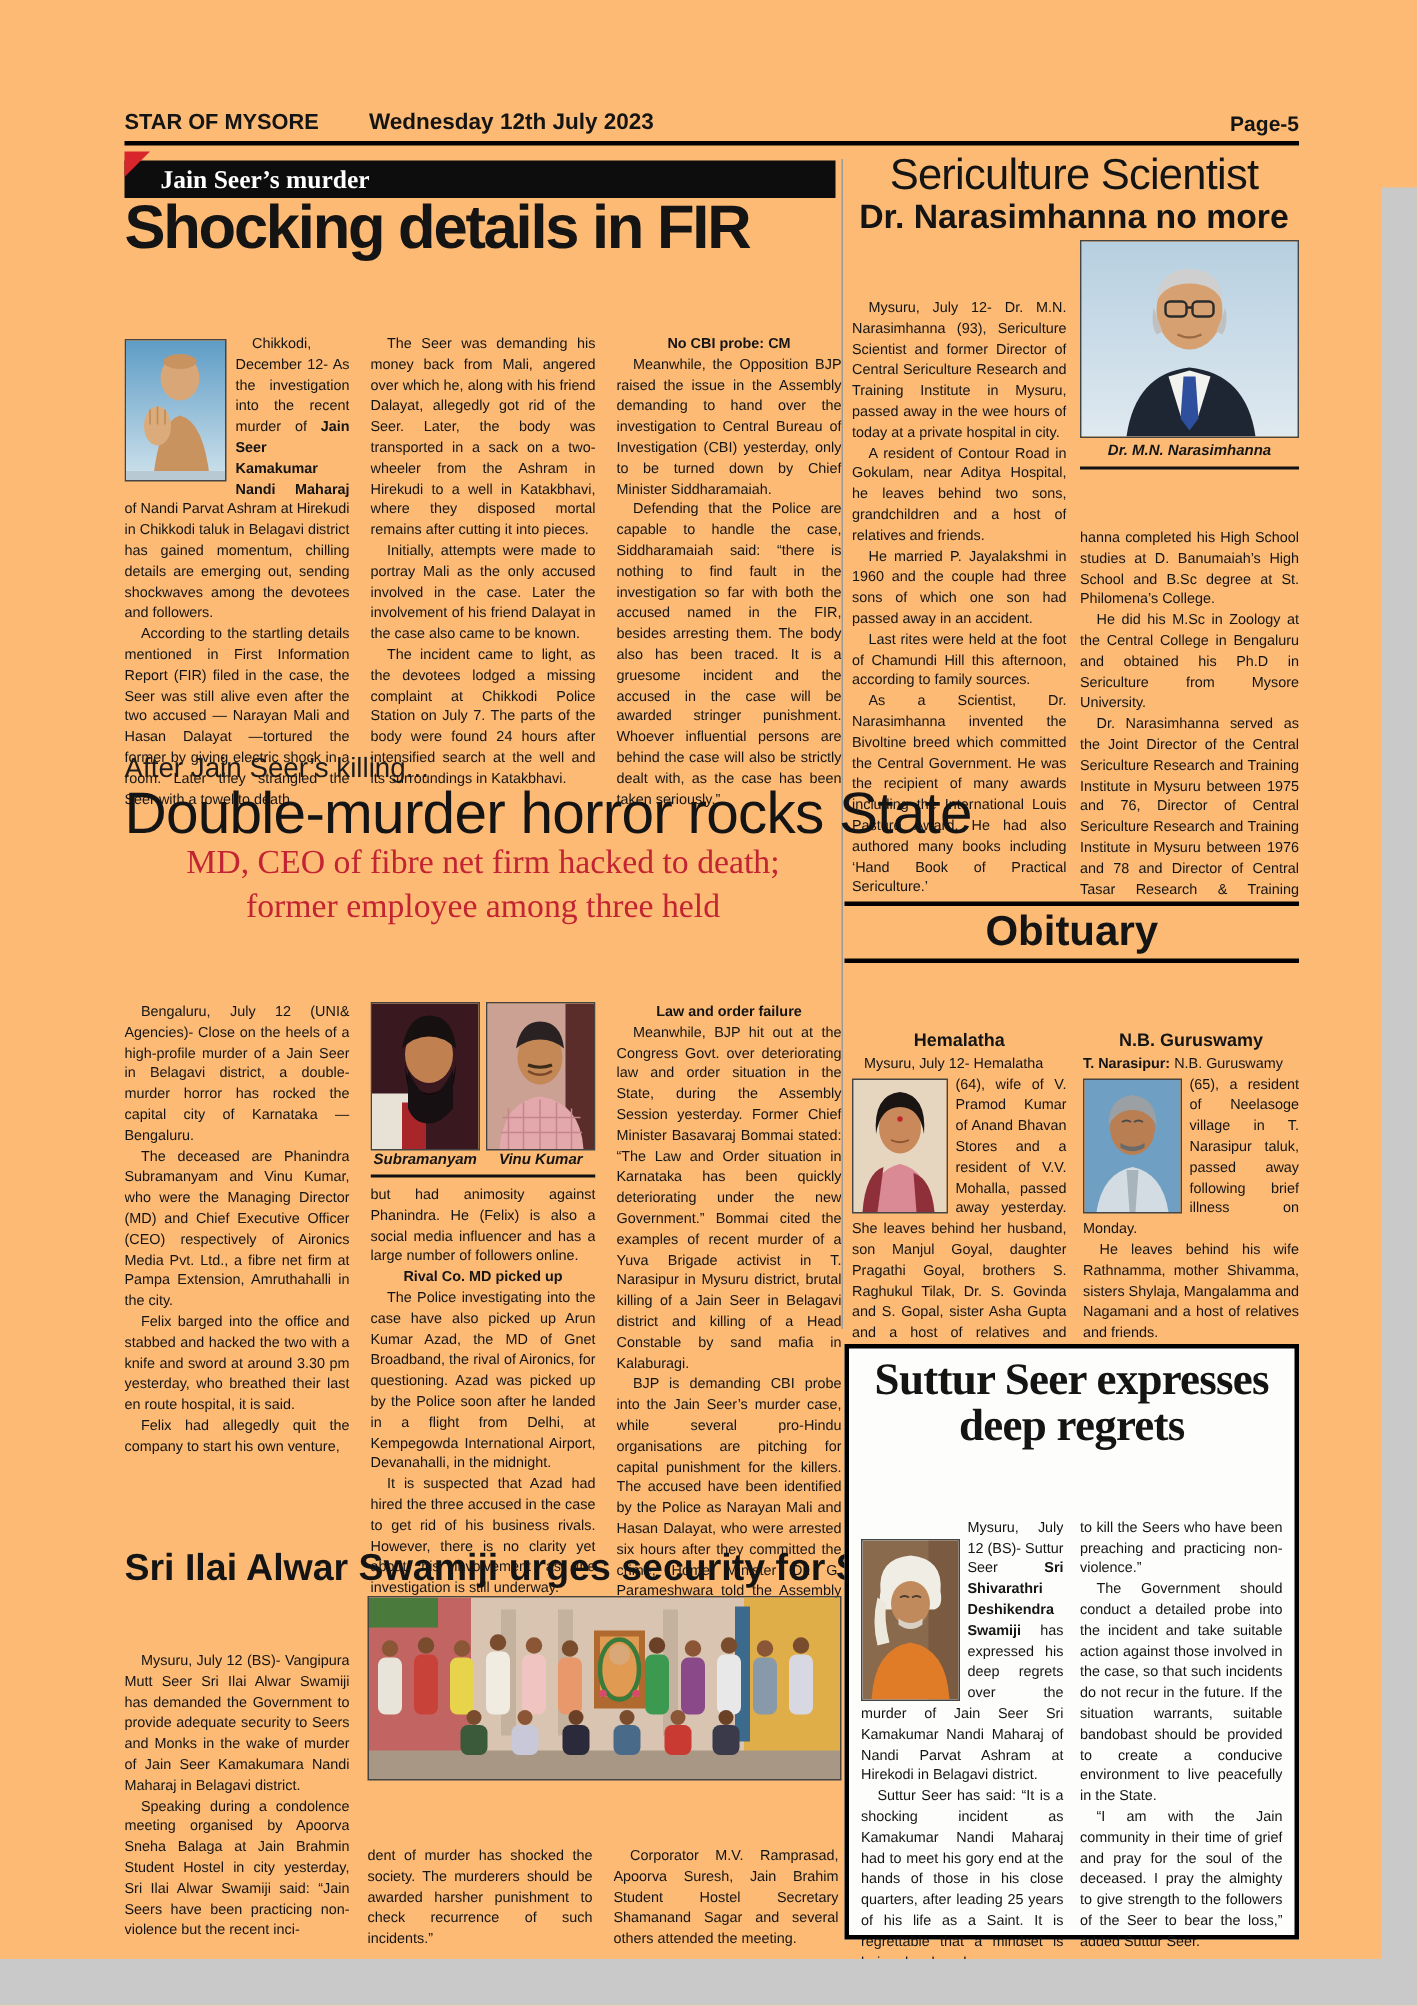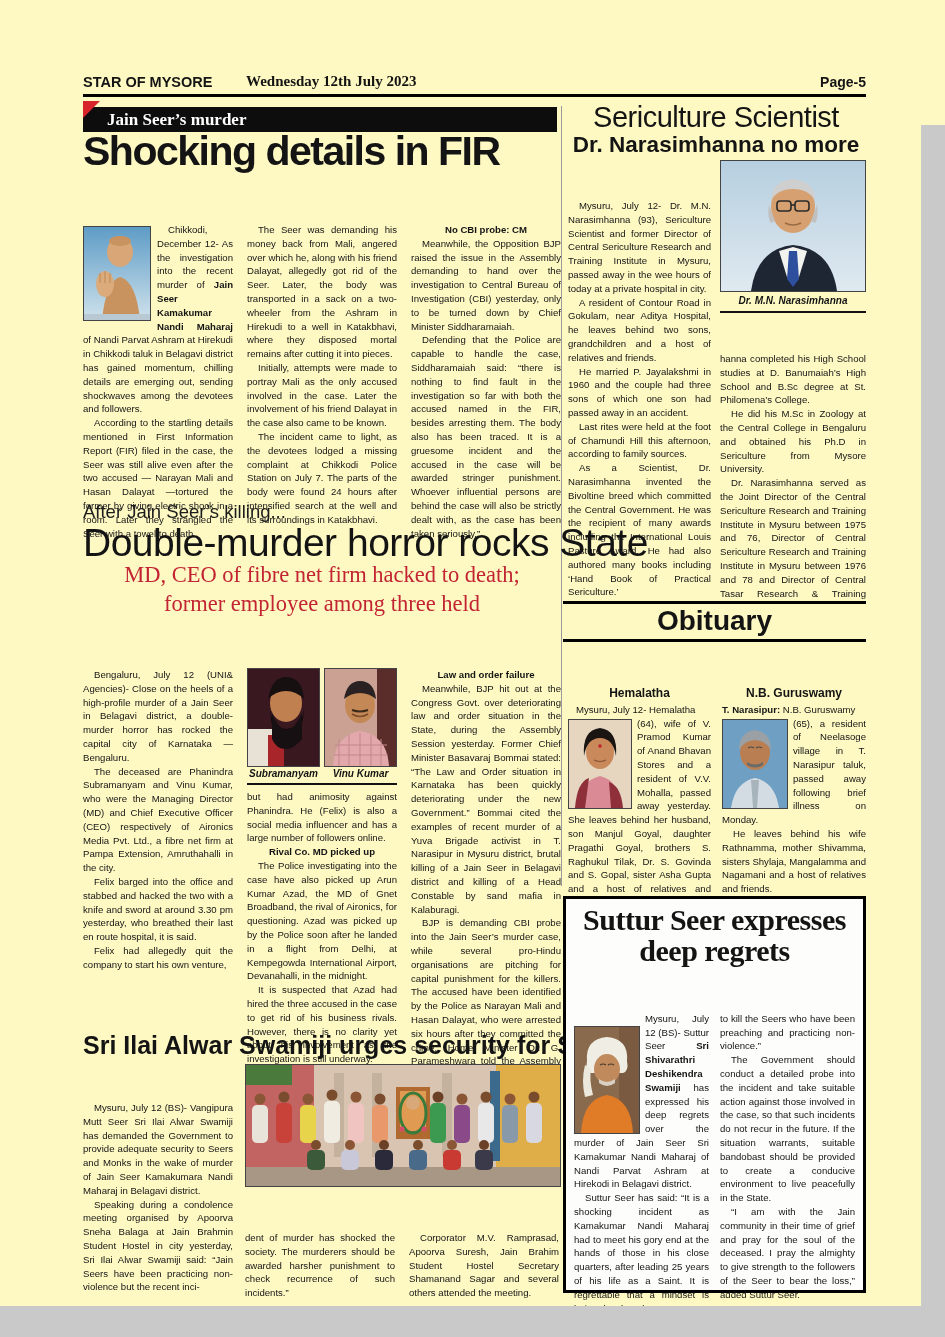--- a/index.html
+++ b/index.html
@@ -1,16 +1,16 @@
 <!DOCTYPE html>
 <html><head>
 <meta charset="utf-8">
 <style>
   html,body{margin:0;padding:0;background:#e9e9e9;}
-  .page{position:relative;width:945px;height:1337px;background:#fef9c3;overflow:hidden;
+  .page{position:relative;width:945px;height:1337px;background:#fdba74;overflow:hidden;
         font-family:"Liberation Sans",sans-serif;color:#141414;}
   .abs{position:absolute;}
   .bt{font-size:9.6px;line-height:13.8px;text-align:justify;overflow:hidden;margin-top:39px;}
   .bt p{margin:0;}
   .in{text-indent:11px;}
   .b{font-weight:bold;}
   .sub{font-weight:bold;text-align:center;text-indent:0;}
   .col{overflow:hidden;}
   .photo{border:1px solid #444;display:block;}
   figure{margin:0;}
@@ -44,21 +44,21 @@
   .photorow figure{flex:1;}
   .divider2{border-bottom:2px solid #111;margin:2px 0 5px 0;}
   .edge{background:#c9c9c9;}
 </style>
 </head>
 <body>
 
 <div class="page">
 
   <div class="abs hdr" style="left:83px;top:74px;font-size:14.5px;">STAR OF MYSORE</div>
-  <div class="abs hdr" style="left:246px;top:73px;font-size:15px;font-family:Liberation Serif, serif;">Wednesday 12th July 2023</div>
+  <div class="abs hdr" style="left:246px;top:73px;font-size:15px;">Wednesday 12th July 2023</div>
   <div class="abs hdr" style="left:666px;top:74px;width:200px;text-align:right;font-size:14px;">Page-5</div>
   <div class="abs rule" style="left:83px;top:94px;width:783px;height:3px;"></div>
 
   <div class="abs vrule" style="left:561px;top:106px;width:1px;height:780px;"></div>
 
   <div class="abs kicker" style="left:83px;top:107px;width:450px;height:25px;">
     <div class="abs tri" style="left:0;top:-6px;"></div>
     <span>Jain Seer’s murder</span>
   </div>
   <div class="abs h-fir" style="left:83px;top:131px;width:478px;">Shocking details in FIR</div>

